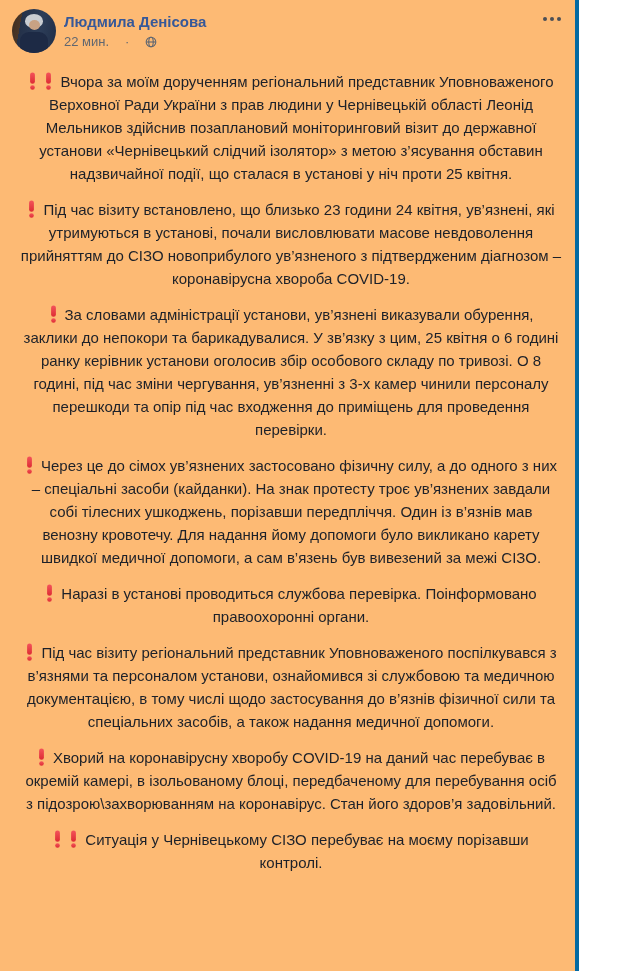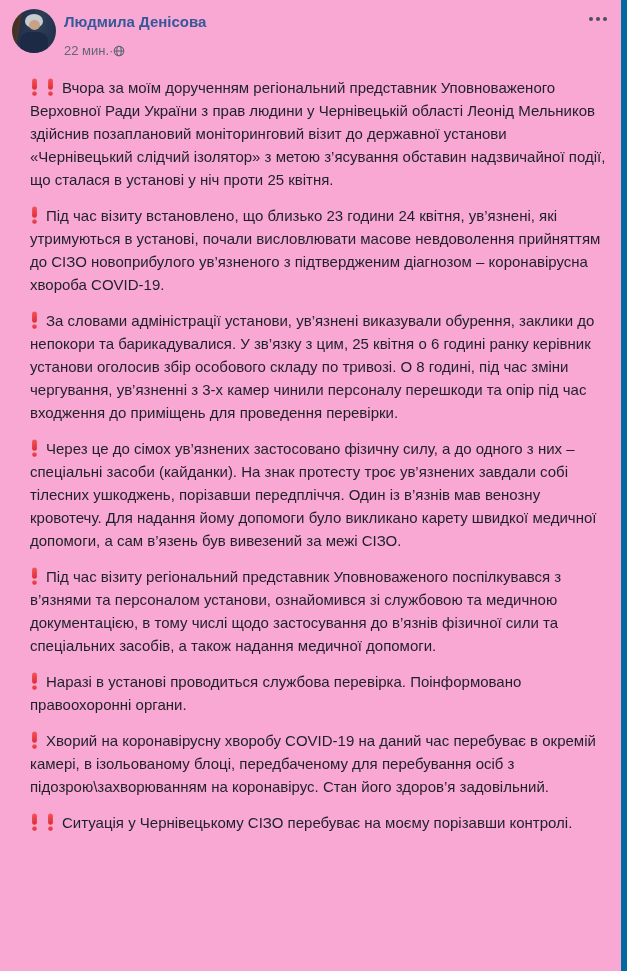--- a/index.html
+++ b/index.html
@@ -4,24 +4,24 @@
 <style>
   * { box-sizing: border-box; }
   html, body { margin: 0; padding: 0; }
   body {
     width: 627px;
     background: #ffffff;
     font-family: "Liberation Sans", sans-serif;
     -webkit-font-smoothing: antialiased;
   }
   .post-card {
-    width: 627px;
+    width: 579px;
     min-height: 971px;
-    background: #f9a8d4;
-    border-right: 6px solid #0369a1;
+    background: #fdba74;
+    border-right: 4px solid #0369a1;
     position: relative;
   }
 
   
   .post-header {
     display: flex;
     align-items: flex-start;
     padding: 9px 12px 7px 12px;
     position: relative;
   }
@@ -60,22 +60,22 @@
     color: #365899;
     font-size: 15px;
     font-weight: 700;
     line-height: 19px;
     text-decoration: none;
     cursor: pointer;
   }
   .meta {
     display: flex;
     align-items: center;
-    gap: 0;
-    margin-top: 12px;
+    gap: 16px;
+    margin-top: 3px;
     color: #616770;
     font-size: 13px;
     line-height: 16px;
   }
   .meta .timestamp { cursor: pointer; }
   .globe { display: inline-flex; align-items: center; }
   .menu-dots {
     position: absolute;
     top: 9px; right: 8px;
     padding: 8px 6px;
@@ -90,21 +90,21 @@
     background: #4b4f56;
   }
 
   
   .post-body {
     padding: 10px 13px 0 12px;
     font-size: 15px;
     line-height: 23px;
     color: #1d2129;
   }
-  .para { margin: 0 0 13px 18px; }
+  .para { margin: 0 0 13px 8px; text-align: center; }
   .excl { display: inline-block; margin-right: 7px; }
   .excl svg { vertical-align: -3px; display: inline-block; }
   .hidden-defs { position: absolute; width: 0; height: 0; }
 </style>
 </head>
 <body>
 
 <svg class="hidden-defs" aria-hidden="true">
   <defs>
     <linearGradient id="exclGrad" x1="0" y1="0" x2="0" y2="1">
@@ -174,28 +174,28 @@
       <span class="excl"><svg width="9" height="18" viewBox="0 0 9 18">
             <rect x="2.1" y="0.4" width="4.8" height="11.4" rx="2.4" fill="url(#exclGrad)"></rect>
             <circle cx="4.5" cy="15.5" r="2.3" fill="url(#exclGrad)"></circle>
           </svg></span><span>Через це до сімох ув’язнених застосовано фізичну силу, а до одного з них – спеціальні засоби (кайданки). На знак протесту троє ув’язнених завдали собі тілесних ушкоджень, порізавши передпліччя. Один із в’язнів мав венозну кровотечу. Для надання йому допомоги було викликано карету швидкої медичної допомоги, а сам в’язень був вивезений за межі СІЗО.</span>
     </p>
 
     <p class="para">
       <span class="excl"><svg width="9" height="18" viewBox="0 0 9 18">
             <rect x="2.1" y="0.4" width="4.8" height="11.4" rx="2.4" fill="url(#exclGrad)"></rect>
             <circle cx="4.5" cy="15.5" r="2.3" fill="url(#exclGrad)"></circle>
+          </svg></span><span>Наразі в установі проводиться службова перевірка. Поінформовано правоохоронні органи.</span>
+    </p>
+
+    <p class="para">
+      <span class="excl"><svg width="9" height="18" viewBox="0 0 9 18">
+            <rect x="2.1" y="0.4" width="4.8" height="11.4" rx="2.4" fill="url(#exclGrad)"></rect>
+            <circle cx="4.5" cy="15.5" r="2.3" fill="url(#exclGrad)"></circle>
           </svg></span><span>Під час візиту регіональний представник Уповноваженого поспілкувався з в’язнями та персоналом установи, ознайомився зі службовою та медичною документацією, в тому числі щодо застосування до в’язнів фізичної сили та спеціальних засобів, а також надання медичної допомоги.</span>
-    </p>
-
-    <p class="para">
-      <span class="excl"><svg width="9" height="18" viewBox="0 0 9 18">
-            <rect x="2.1" y="0.4" width="4.8" height="11.4" rx="2.4" fill="url(#exclGrad)"></rect>
-            <circle cx="4.5" cy="15.5" r="2.3" fill="url(#exclGrad)"></circle>
-          </svg></span><span>Наразі в установі проводиться службова перевірка. Поінформовано правоохоронні органи.</span>
     </p>
 
     <p class="para">
       <span class="excl"><svg width="9" height="18" viewBox="0 0 9 18">
             <rect x="2.1" y="0.4" width="4.8" height="11.4" rx="2.4" fill="url(#exclGrad)"></rect>
             <circle cx="4.5" cy="15.5" r="2.3" fill="url(#exclGrad)"></circle>
           </svg></span><span>Хворий на коронавірусну хворобу COVID-19 на даний час перебуває в окремій камері, в ізольованому блоці, передбаченому для перебування осіб з підозрою\захворюванням на коронавірус. Стан його здоров’я задовільний.</span>
     </p>
 
     <p class="para">

